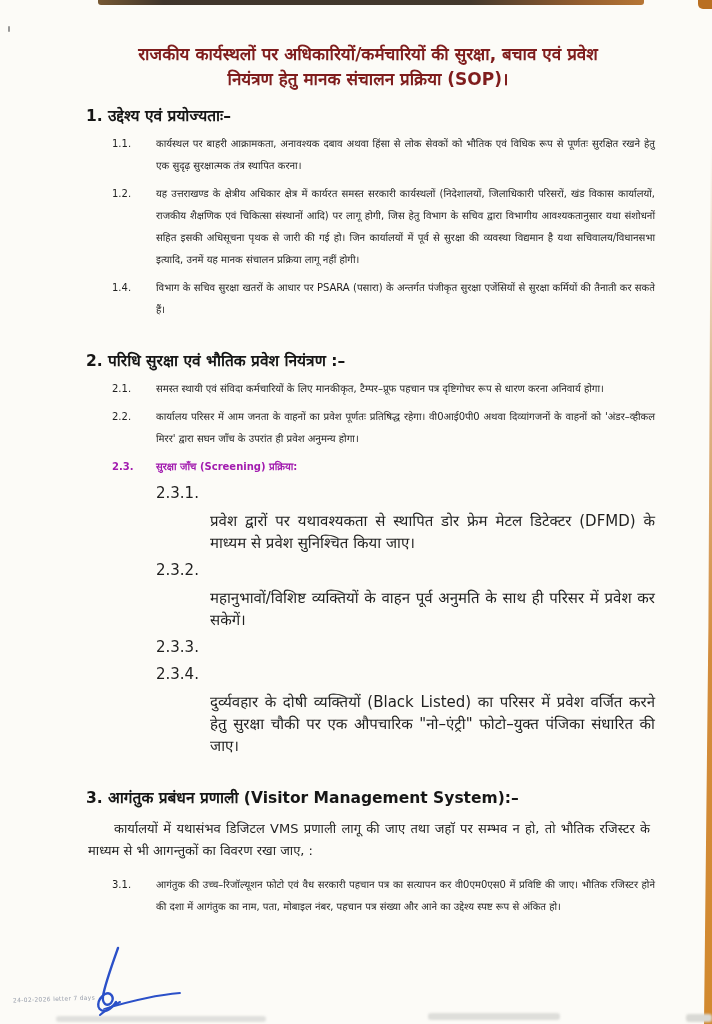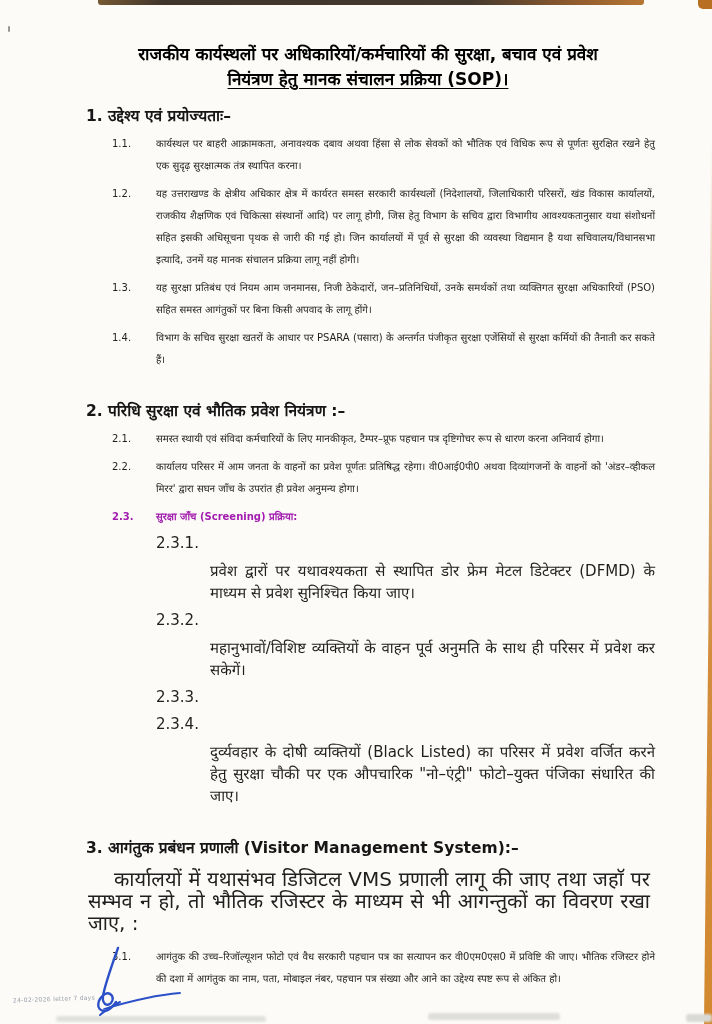--- a/index.html
+++ b/index.html
@@ -31,39 +31,39 @@
   .smudge-a { position:absolute; left:56px; top:1016px; width:210px; height:6px;
     background:#e0e0dd; border-radius:3px; filter:blur(1px); }
   .smudge-b { position:absolute; left:428px; top:1013px; width:132px; height:7px;
     background:#dededa; border-radius:3px; filter:blur(1px); }
   .smudge-c { position:absolute; right:0; bottom:2px; width:26px; height:8px;
     background:#d9d9d5; border-radius:3px; filter:blur(1px); }
 
   
   .title {
     margin:42px 64px 0 88px; text-align:center;
-    font-weight:bold; font-size:17px; line-height:25px; color:#000000;
+    font-weight:bold; font-size:17px; line-height:25px; color:#7f1d1d;
   }
-  .title .u { text-decoration:underline; text-underline-offset:3px; }
+  .title .u { text-underline-offset:3px; }
 
   .sec-head { display:flex; margin:13px 56px 5px 86px;
     font-weight:bold; font-size:15.5px; line-height:23px; color:#161616; }
   .sec-head .num { flex:none; width:22px; }
 
   .item { display:flex; margin:0 57px 6px 112px; font-size:10px; line-height:22px; }
   .item .num { flex:none; width:44px; }
   .item .txt { flex:1; text-align:justify; }
   .item.bold-line { font-weight:bold; color:#a21caf; margin-bottom:4px; }
 
   .subitem { display:flex; margin:0 57px 5px 156px; font-size:15px; line-height:22px; }
   .subitem .num { flex:none; width:54px; }
   .subitem .txt { flex:1; text-align:justify;margin-top:28px; }
 
   .sec3-intro { margin:8px 62px 12px 88px; text-indent:26px;
-    font-size:20px; line-height:22px; text-align:justify; } .gap-s2 { height:10px; } .gap-s3 { height:12px; }
+    font-size:13px; line-height:22px; text-align:justify; } .gap-s2 { height:10px; } .gap-s3 { height:12px; }
 
   .signature { position:absolute; left:82px; top:942px; }
   .footnote {
     position:absolute; left:13px; top:995px; font-size:6px;
     color:#9aa0ad; letter-spacing:.3px; transform:rotate(-2deg);
   }
 </style>
 </head>
 <body>
 
@@ -86,24 +86,20 @@
     <span class="num">1.</span>
     <span>उद्देश्य एवं प्रयोज्यताः–</span>
   </div>
   <div class="item">
     <span class="num">1.1.</span>
     <span class="txt">कार्यस्थल पर बाहरी आक्रामकता, अनावश्यक दबाव अथवा हिंसा से लोक सेवकों को भौतिक एवं विधिक रूप से पूर्णतः सुरक्षित रखने हेतु एक सुदृढ़ सुरक्षात्मक तंत्र स्थापित करना।</span>
   </div>
   <div class="item">
     <span class="num">1.2.</span>
     <span class="txt">यह उत्तराखण्ड के क्षेत्रीय अधिकार क्षेत्र में कार्यरत समस्त सरकारी कार्यस्थलों (निदेशालयों, जिलाधिकारी परिसरों, खंड विकास कार्यालयों, राजकीय शैक्षणिक एवं चिकित्सा संस्थानों आदि) पर लागू होगी, जिस हेतु विभाग के सचिव द्वारा विभागीय आवश्यकतानुसार यथा संशोधनों सहित इसकी अधिसूचना पृथक से जारी की गई हो। जिन कार्यालयों में पूर्व से सुरक्षा की व्यवस्था विद्यमान है यथा सचिवालय/विधानसभा इत्यादि, उनमें यह मानक संचालन प्रक्रिया लागू नहीं होगी।</span>
-  </div>
-  <div class="item">
-    <span class="num">1.3.</span>
-    <span class="txt">यह सुरक्षा प्रतिबंध एवं नियम आम जनमानस, निजी ठेकेदारों, जन–प्रतिनिधियों, उनके समर्थकों तथा व्यक्तिगत सुरक्षा अधिकारियों (PSO) सहित समस्त आगंतुकों पर बिना किसी अपवाद के लागू होंगे।</span>
   </div>
   <div class="item">
     <span class="num">1.4.</span>
     <span class="txt">विभाग के सचिव सुरक्षा खतरों के आधार पर PSARA (पसारा) के अन्तर्गत पंजीकृत सुरक्षा एजेंसियों से सुरक्षा कर्मियों की तैनाती कर सकते हैं।</span>
   </div>
 
   <div class="gap-s2"></div>
 
   <div class="sec-head">
     <span class="num">2.</span>

